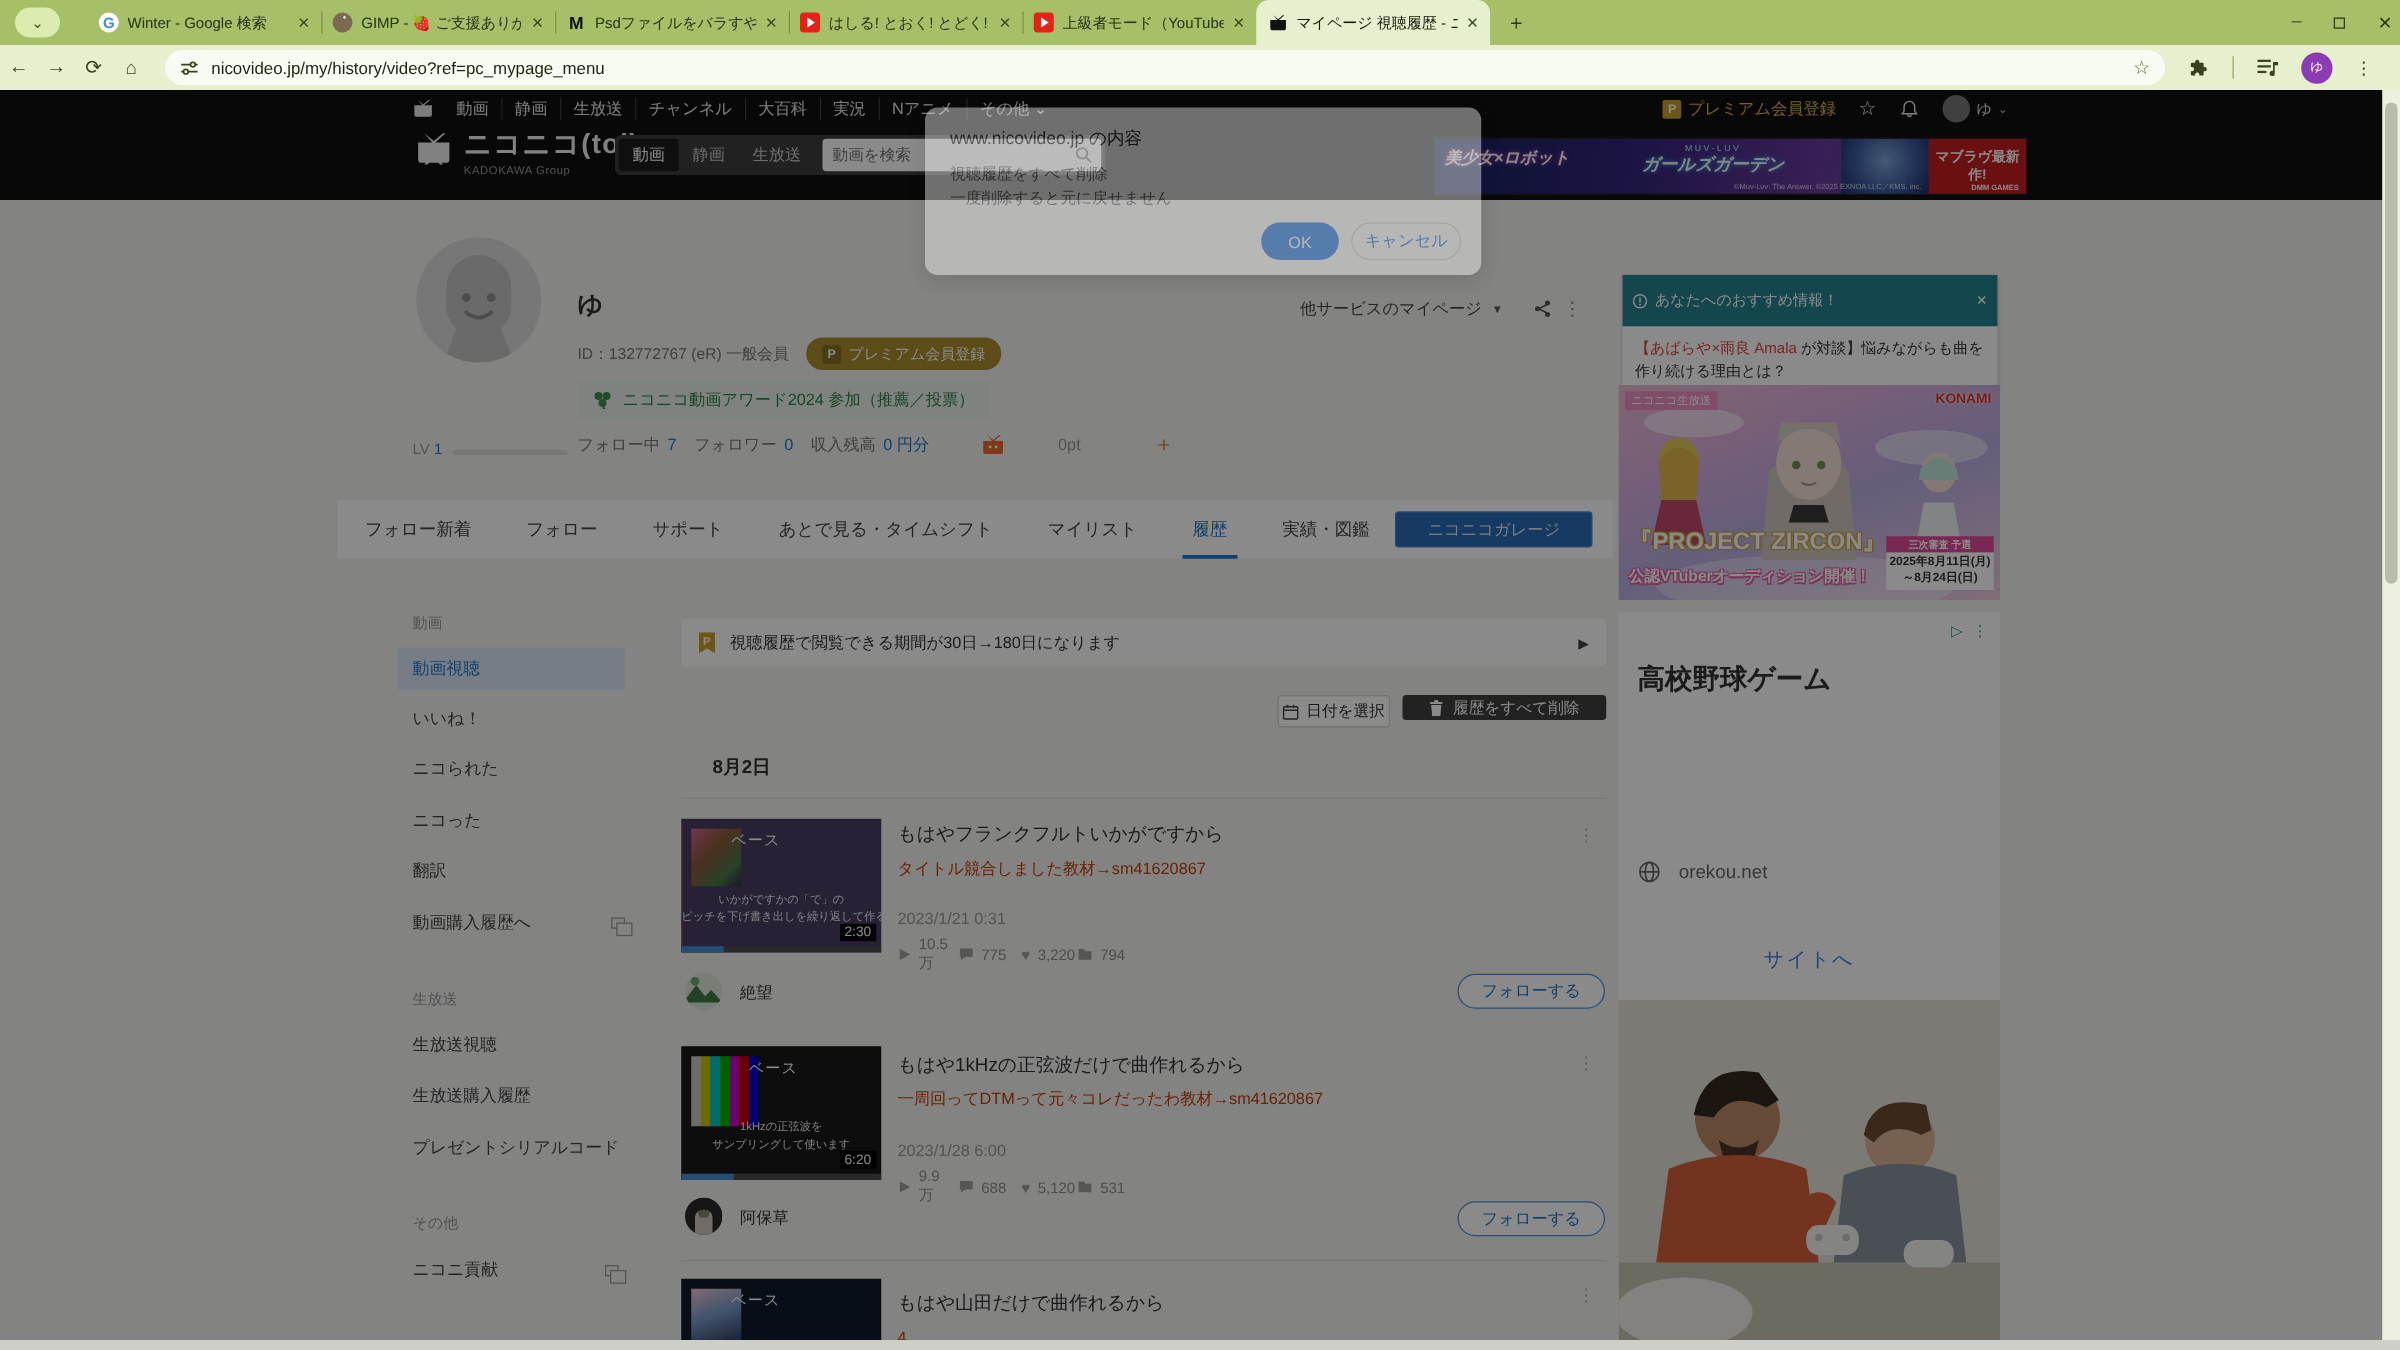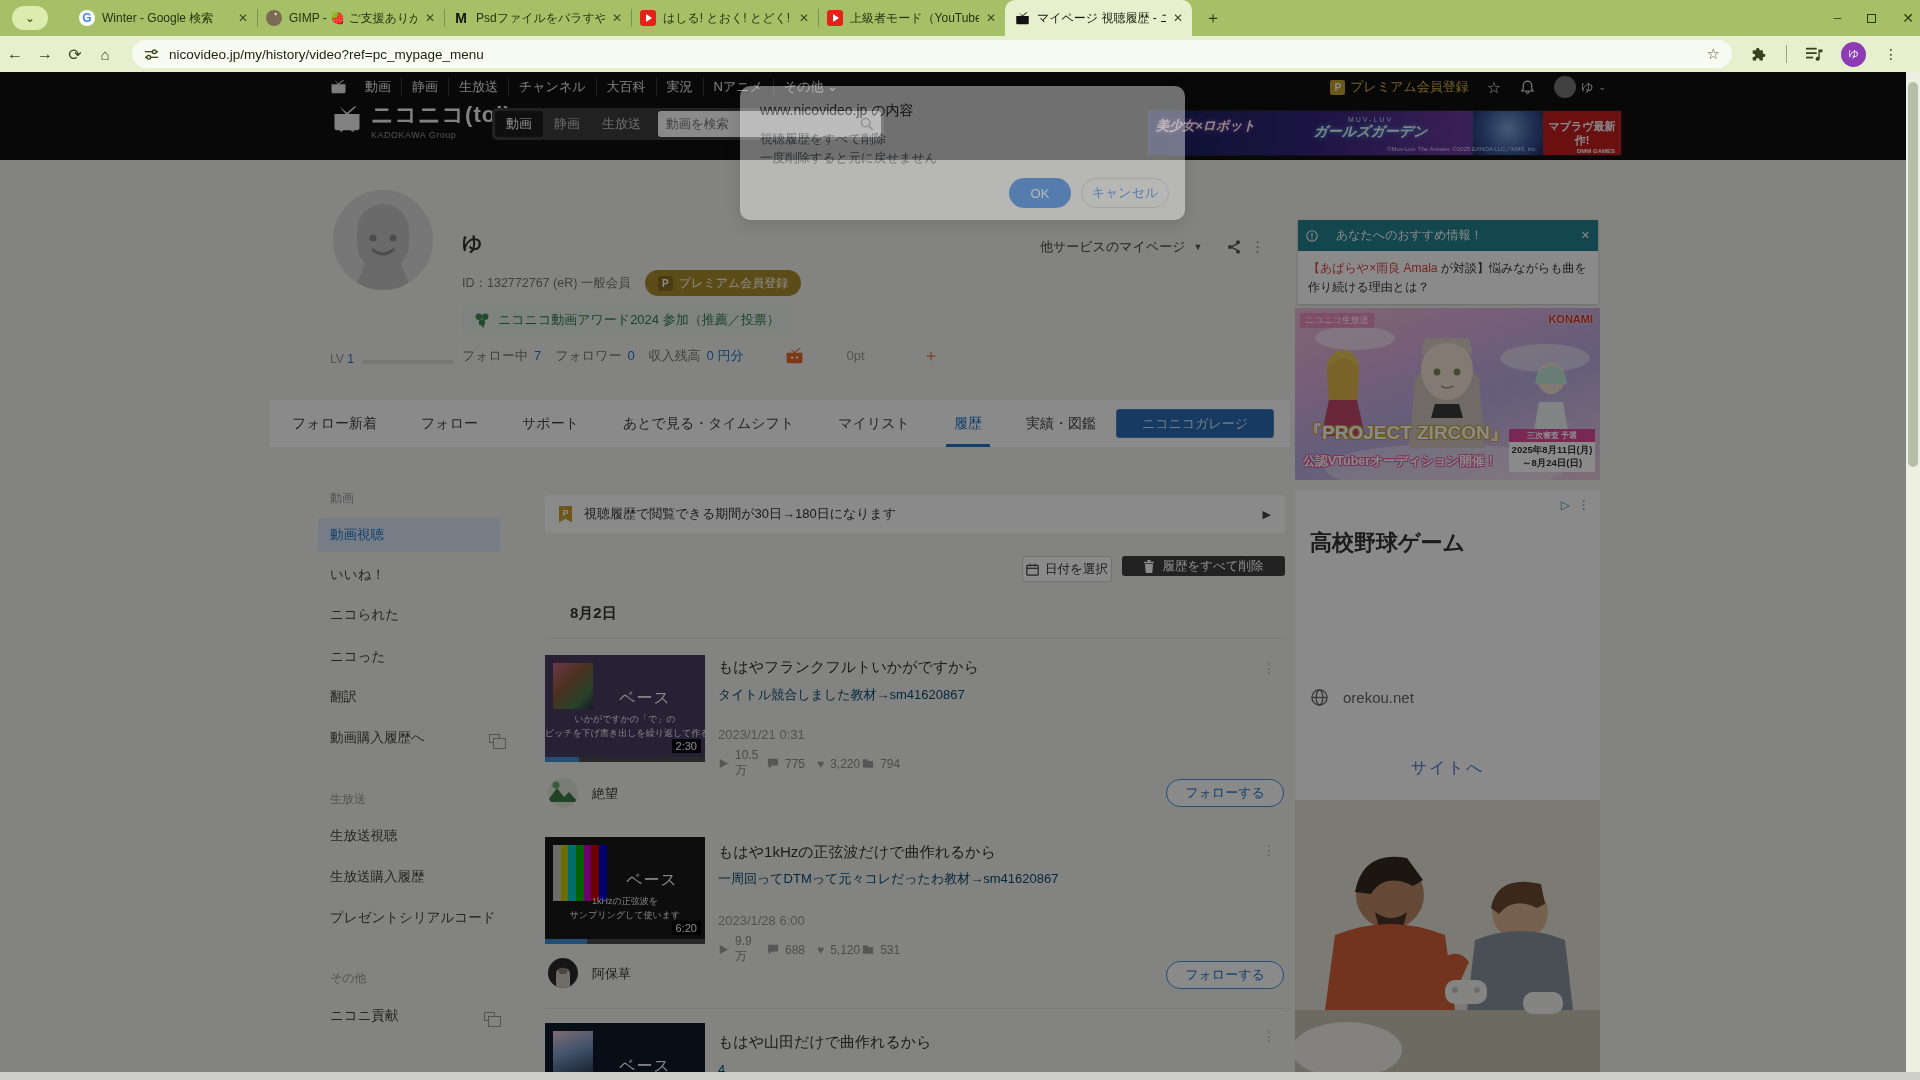--- a/index.html
+++ b/index.html
@@ -86,21 +86,21 @@
   .plus{color:#e07a35;font-size:17px;margin-left:58px}
   .lv{position:absolute;left:330px;top:280px;font-size:12px;color:#999}
   .lv b{color:#2076c8;font-weight:normal}
   .lvbar{position:absolute;left:362px;top:288px;width:92px;height:4px;background:#ddd;border-radius:2px}
   .othersvc{position:absolute;left:1040px;top:166px;display:flex;align-items:center;gap:8px;font-size:13px;color:#444}
   .share-ic{margin-left:16px}
   .kebab{color:#8b8b8b;font-size:15px;letter-spacing:0}
 
   
   .notice{position:absolute;left:1298px;top:148px;width:300px;background:#fff;box-shadow:0 1px 3px rgba(0,0,0,.2)}
-  .notice-h{height:31px;background:#23818f;color:#fff;font-size:12px;display:flex;align-items:center;gap:18px;padding:0 8px}
+  .notice-h{height:41px;background:#23818f;color:#fff;font-size:12px;display:flex;align-items:center;gap:6px;padding:0 8px}
   .notice-h .x{margin-left:auto;font-size:11px}
   .notice-b{padding:8px 10px;font-size:12px;line-height:1.55;color:#333}
   .notice-b .red{color:#d9433b}
 
   
   .tabband{position:absolute;left:270px;top:328px;width:1020px;height:47px;background:#fff;display:flex;align-items:center}
   .ptab{font-size:14px;color:#444;padding:0 22px;height:47px;display:flex;align-items:center;position:relative;white-space:nowrap}
   .ptab.on{color:#2076c8}
   .ptab.on::after{content:"";position:absolute;left:14px;right:14px;bottom:0;height:3px;background:#2076c8}
   .garage{position:absolute;right:16px;top:9px;width:158px;height:29px;background:#2a6cb5;border:1px solid #4a86c8;border-radius:3px;
@@ -121,29 +121,29 @@
     clip-path:polygon(0 0,100% 0,100% 100%,50% 78%,0 100%)}
   .banner .arr{margin-left:auto;color:#444;font-size:11px}
   .btn-date{position:absolute;left:1022px;top:484px;width:90px;height:26px;background:#fff;border:1px solid #d2d2d2;border-radius:3px;
     display:flex;align-items:center;justify-content:center;gap:6px;font-size:12.5px;color:#333}
   .btn-del{position:absolute;left:1122px;top:484px;width:163px;height:20px;background:#3f3f3f;border-radius:3px;
     display:flex;align-items:center;justify-content:center;gap:7px;font-size:12.5px;color:#fff}
   .dateh{position:absolute;left:570px;top:532px;font-size:15px;font-weight:bold;color:#333}
   .hr{position:absolute;left:545px;width:740px;height:1px;background:#e0e0e0}
 
   .thumb{position:absolute;width:160px;height:107px;color:#fff;overflow:hidden}
-  .th-label{position:absolute;left:0;right:0;top:33px;text-align:center;font-size:16px;letter-spacing:1px}
+  .th-label{position:absolute;left:0;right:0;top:9px;font-size:12px;letter-spacing:1px}
   .th-label.sh{left:40px;right:0}
   .th-art{position:absolute;left:8px;top:8px;width:40px;height:46px}
   .th-cap{position:absolute;left:0;right:0;text-align:center;font-size:9px;color:#eee;white-space:nowrap}
   .th-dur{position:absolute;right:4px;bottom:9px;background:rgba(0,0,0,.85);color:#fff;font-size:11px;padding:1px 4px}
   .th-prog{position:absolute;left:0;right:0;bottom:0;height:5px;background:#4d4d4d}
   .th-prog i{display:block;height:100%;background:#3f90d8}
   .vtitle{position:absolute;font-size:15px;color:#333}
-  .vdesc{position:absolute;font-size:13px;color:#0c4a6e}
+  .vdesc{position:absolute;font-size:13px;color:#c2410c}
   .vdate{position:absolute;font-size:13px;color:#999}
   .vstats{position:absolute;display:flex;align-items:center;gap:6px;font-size:12px;color:#8d8d8d}
   .vstats .g{width:26px}
   .vkebab{position:absolute;left:1262px;color:#b5b5b5;font-size:14px}
   .upl-ava{position:absolute;width:30px;height:30px;border-radius:50%;overflow:hidden}
   .upl-name{position:absolute;font-size:13px;color:#333}
   .follow{position:absolute;left:1166px;width:118px;height:28px;border:1px solid #4a90d2;border-radius:15px;background:#fff;
     color:#2076c8;font-size:13px;display:flex;align-items:center;justify-content:center}
 
   

